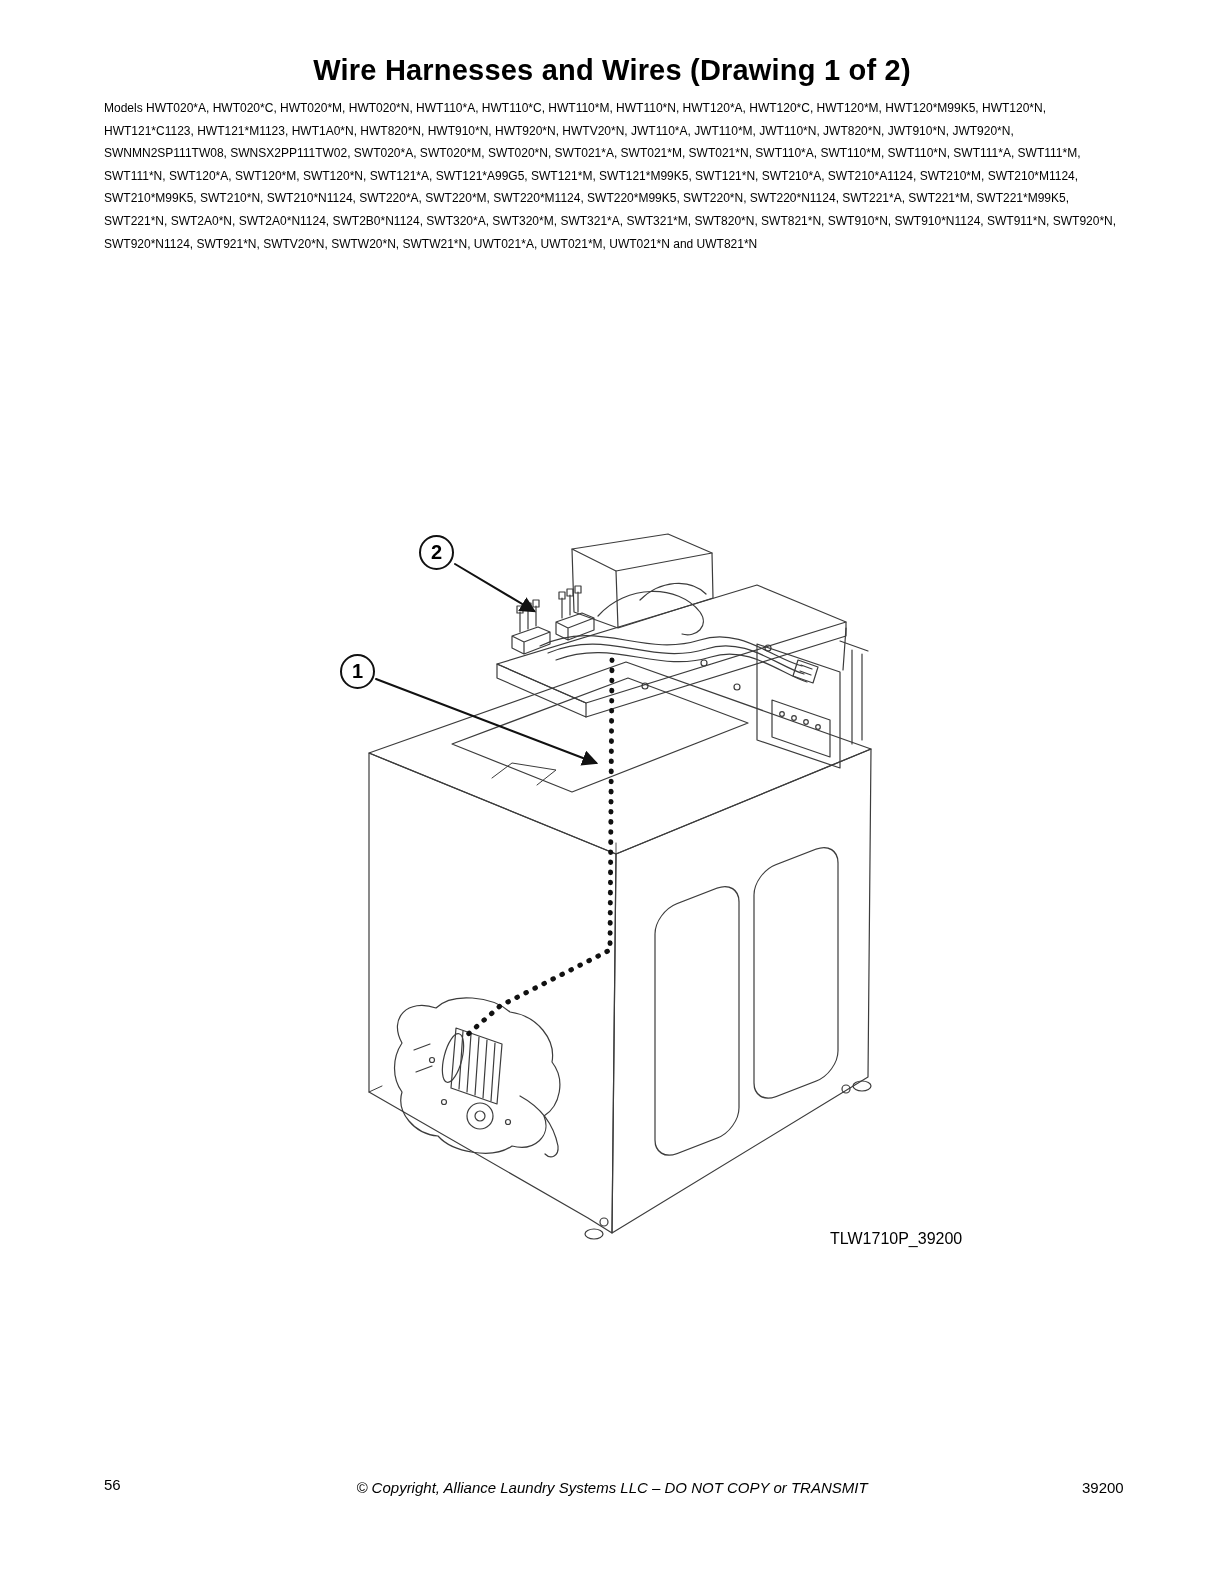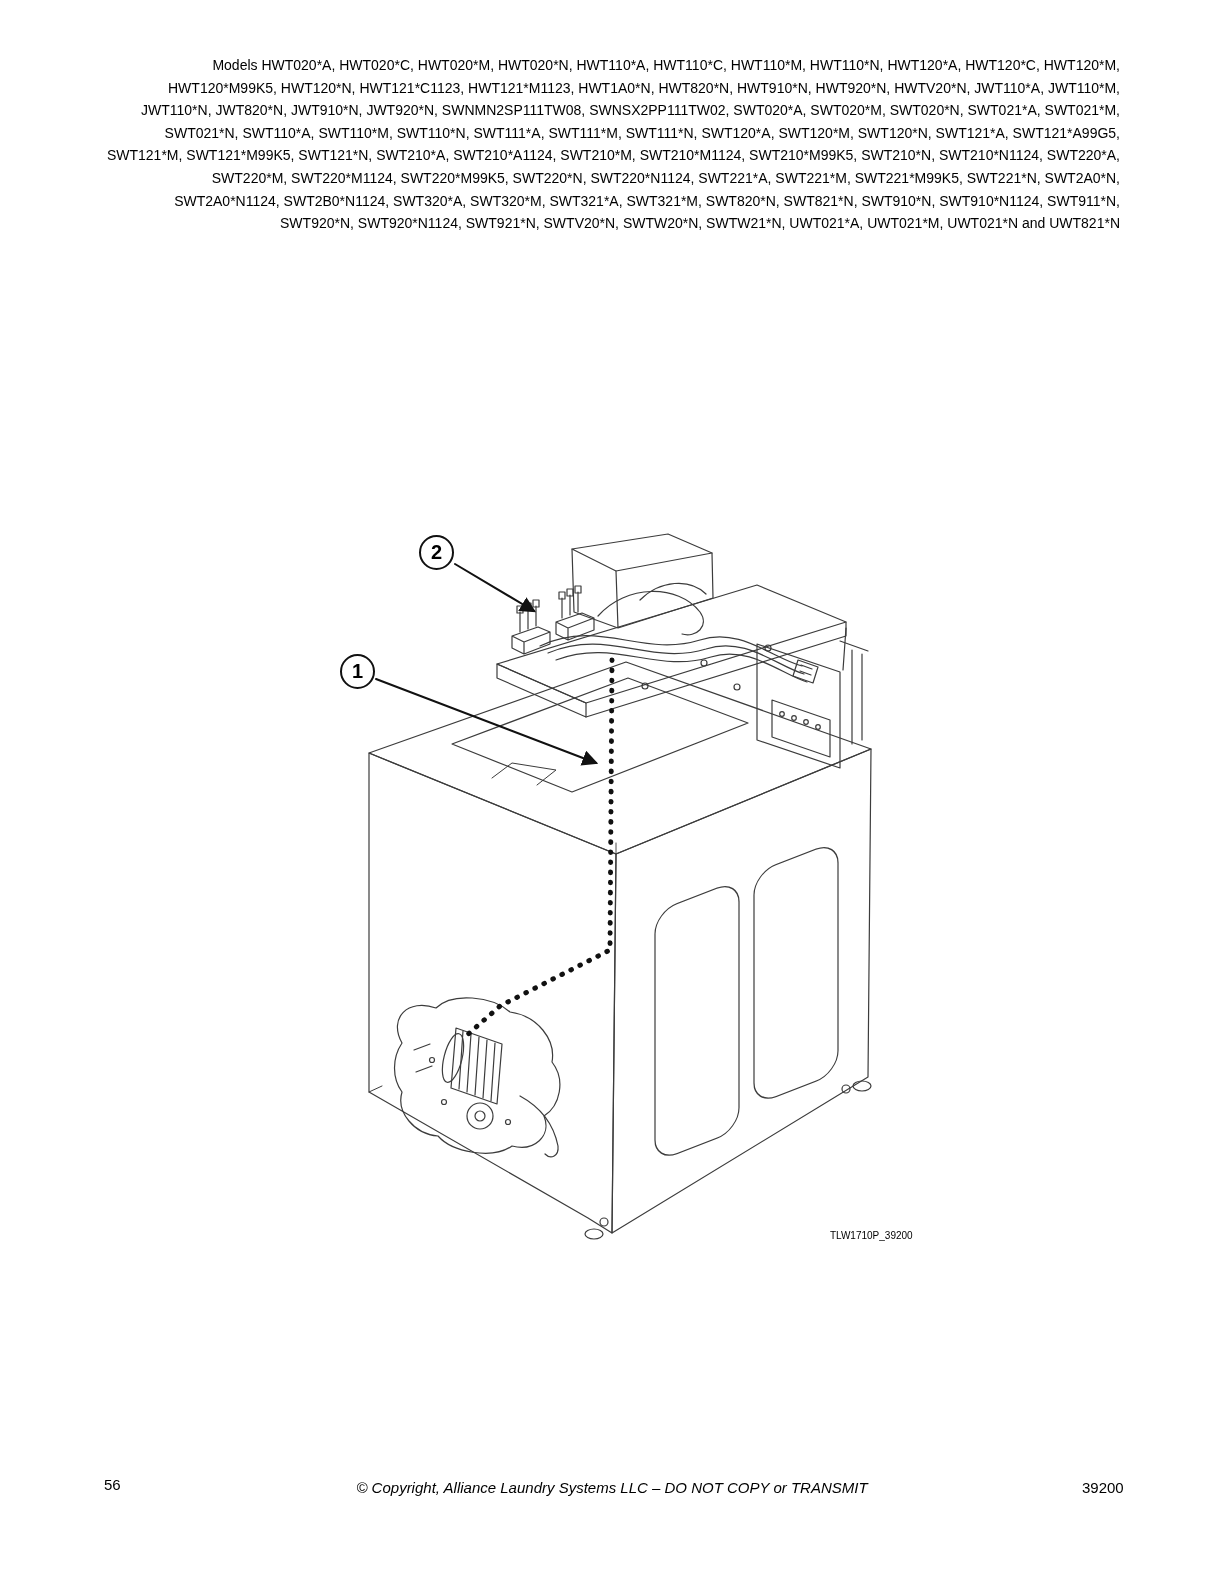--- a/index.html
+++ b/index.html
@@ -6,41 +6,42 @@
   html,body { margin:0; padding:0; }
   body {
     width:1224px; height:1584px; position:relative;
     background:#ffffff; color:#000;
     font-family:"Liberation Sans", sans-serif;
     overflow:hidden;
   }
   .header { position:absolute; top:54px; left:0; width:100%; text-align:center; z-index:2; }
   .title { font-size:29px; font-weight:bold; margin:0 0 10px 0; letter-spacing:0.2px; }
   .models {
-    width:1016px; margin:0 auto; font-size:14px; line-height:22.6px;
-    text-align:right; color:#000;
+    width:1016px; margin:0 auto; font-size:12px; line-height:22.6px;
+    text-align:left; color:#000;
   }
   .figure-svg { position:absolute; left:0; top:0; width:1224px; height:1584px; z-index:1; }
   .callout {
     position:absolute; width:35px; height:35px; border:2.5px solid #111; border-radius:50%;
     background:#fff; display:flex; align-items:center; justify-content:center;
     font-size:20px; font-weight:bold; z-index:3;
   }
   #callout-2 { left:419px; top:535px; }
   #callout-1 { left:340px; top:654px; }
-  .drawing-code { position:absolute; left:830px; top:1230px; font-size:10px; z-index:2; }
+  .drawing-code { position:absolute; left:830px; top:1230px; font-size:16px; z-index:2; }
   .footer { position:absolute; left:0; top:1476px; width:100%; font-size:15px; z-index:2; }
   .footer .page-number { position:absolute; left:104px; top:0; }
   .footer .copyright  { position:absolute; left:0; width:100%; text-align:center; top:3px;font-style:italic; }
   .footer .doc-number { position:absolute; left:1058px; top:3px;margin-left:24px; }
 </style>
 </head>
 <body>
 
 <div class="header">
+  <h1 class="title">Wire Harnesses and Wires (Drawing 1 of 2)</h1>
   <p class="models">Models HWT020*A, HWT020*C, HWT020*M, HWT020*N, HWT110*A, HWT110*C, HWT110*M, HWT110*N, HWT120*A, HWT120*C, HWT120*M, HWT120*M99K5, HWT120*N, HWT121*C1123, HWT121*M1123, HWT1A0*N, HWT820*N, HWT910*N, HWT920*N, HWTV20*N, JWT110*A, JWT110*M, JWT110*N, JWT820*N, JWT910*N, JWT920*N, SWNMN2SP111TW08, SWNSX2PP111TW02, SWT020*A, SWT020*M, SWT020*N, SWT021*A, SWT021*M, SWT021*N, SWT110*A, SWT110*M, SWT110*N, SWT111*A, SWT111*M, SWT111*N, SWT120*A, SWT120*M, SWT120*N, SWT121*A, SWT121*A99G5, SWT121*M, SWT121*M99K5, SWT121*N, SWT210*A, SWT210*A1124, SWT210*M, SWT210*M1124, SWT210*M99K5, SWT210*N, SWT210*N1124, SWT220*A, SWT220*M, SWT220*M1124, SWT220*M99K5, SWT220*N, SWT220*N1124, SWT221*A, SWT221*M, SWT221*M99K5, SWT221*N, SWT2A0*N, SWT2A0*N1124, SWT2B0*N1124, SWT320*A, SWT320*M, SWT321*A, SWT321*M, SWT820*N, SWT821*N, SWT910*N, SWT910*N1124, SWT911*N, SWT920*N, SWT920*N1124, SWT921*N, SWTV20*N, SWTW20*N, SWTW21*N, UWT021*A, UWT021*M, UWT021*N and UWT821*N</p>
 </div>
 
 <svg class="figure-svg" viewBox="0 0 1224 1584" xmlns="http://www.w3.org/2000/svg">
   <defs>
     <marker id="arrow" viewBox="0 0 10 10" refX="8.5" refY="5" markerWidth="8" markerHeight="8" orient="auto">
       <path d="M0,0 L10,5 L0,10 Z" fill="#111"></path>
     </marker>
   </defs>
   <g fill="none" stroke="#3c3c3c" stroke-width="1.2" stroke-linejoin="round" stroke-linecap="round">

